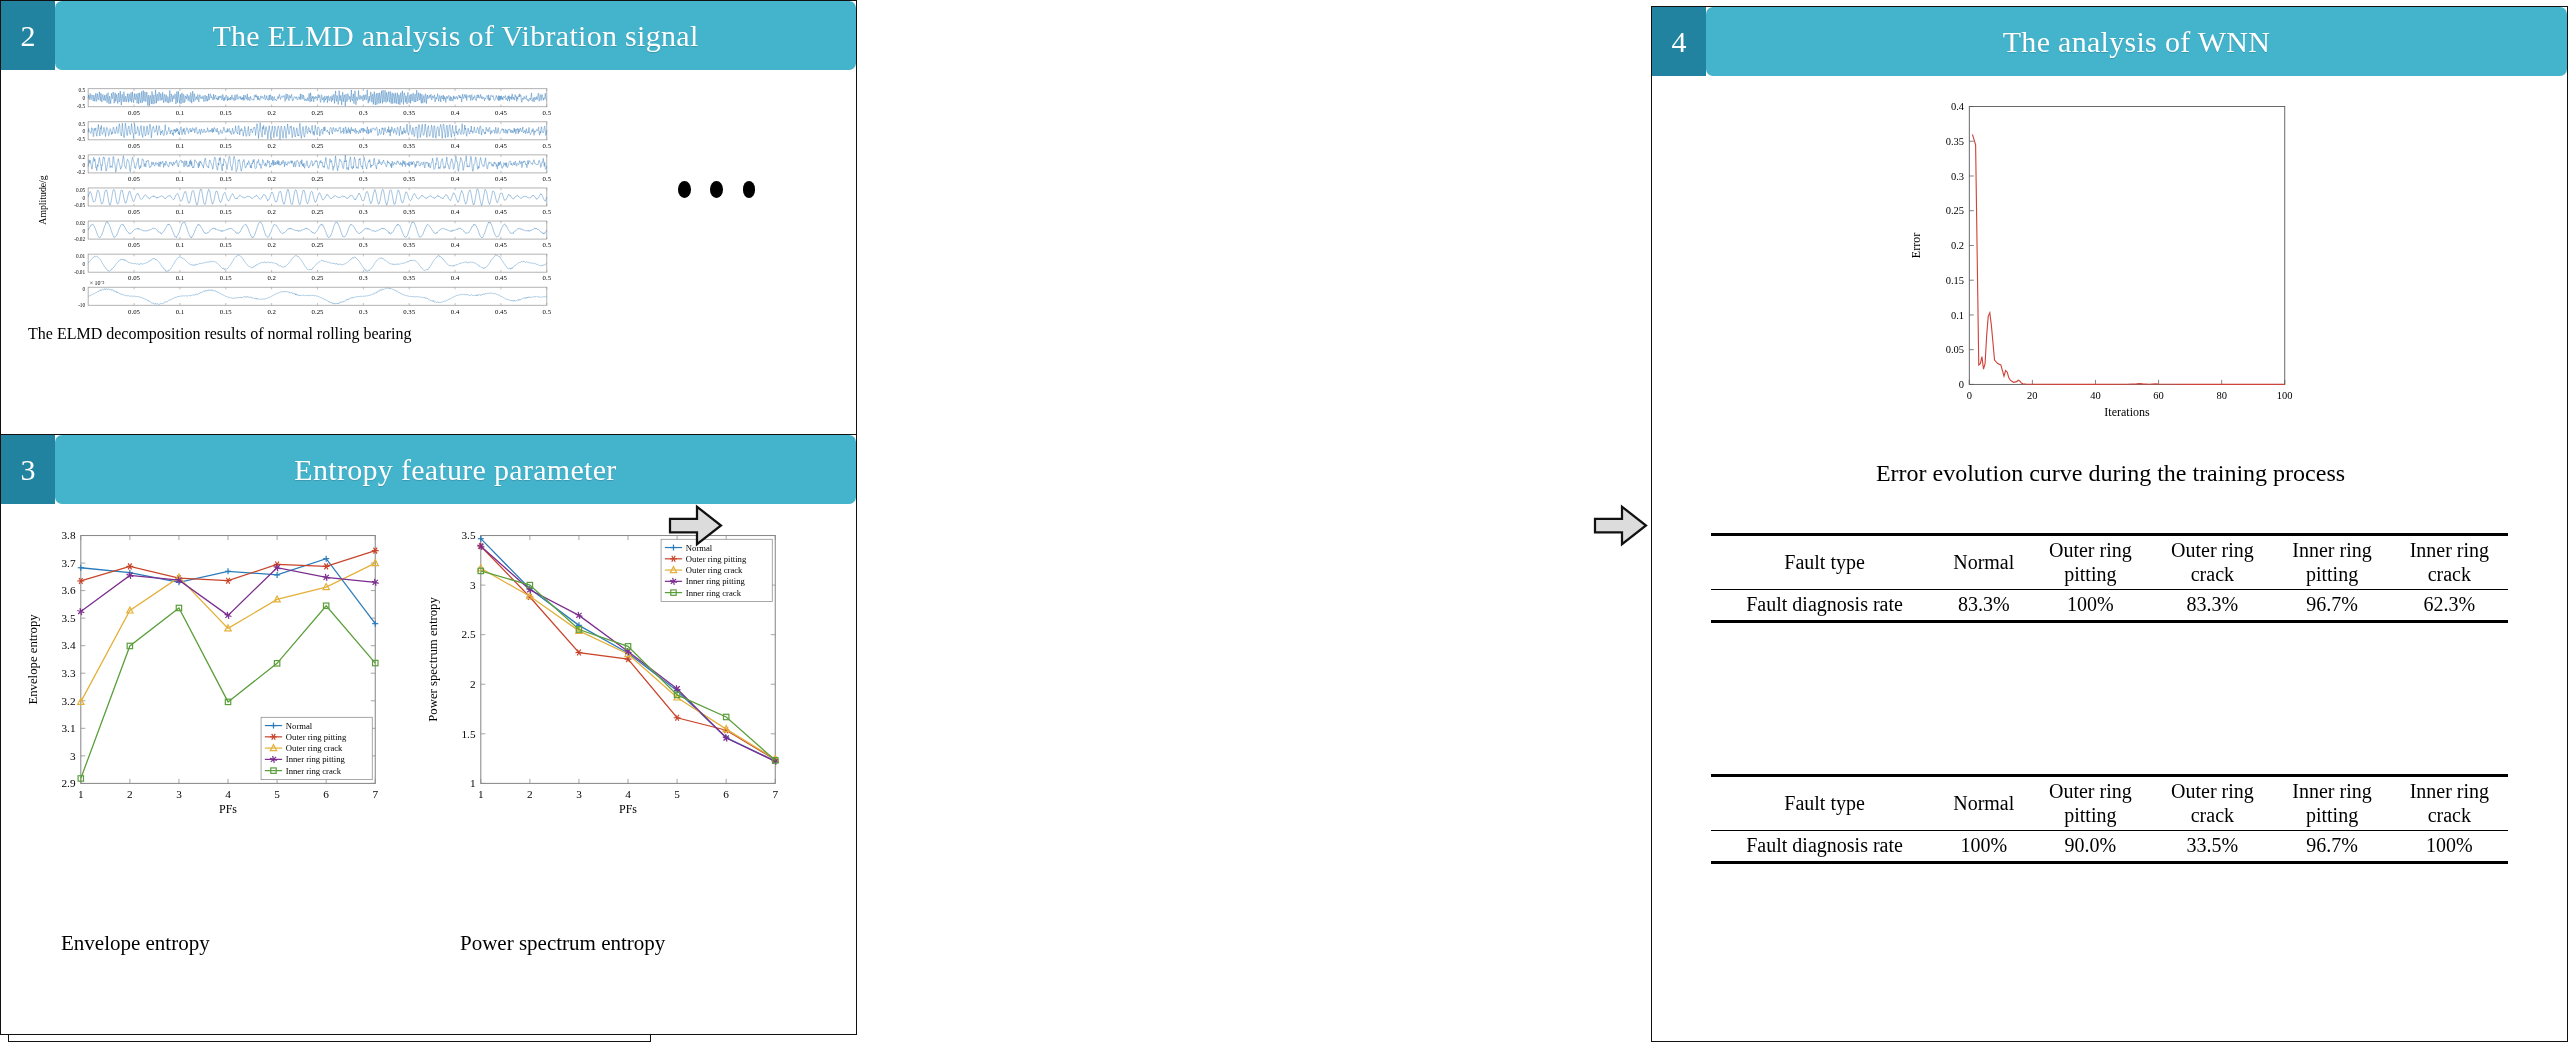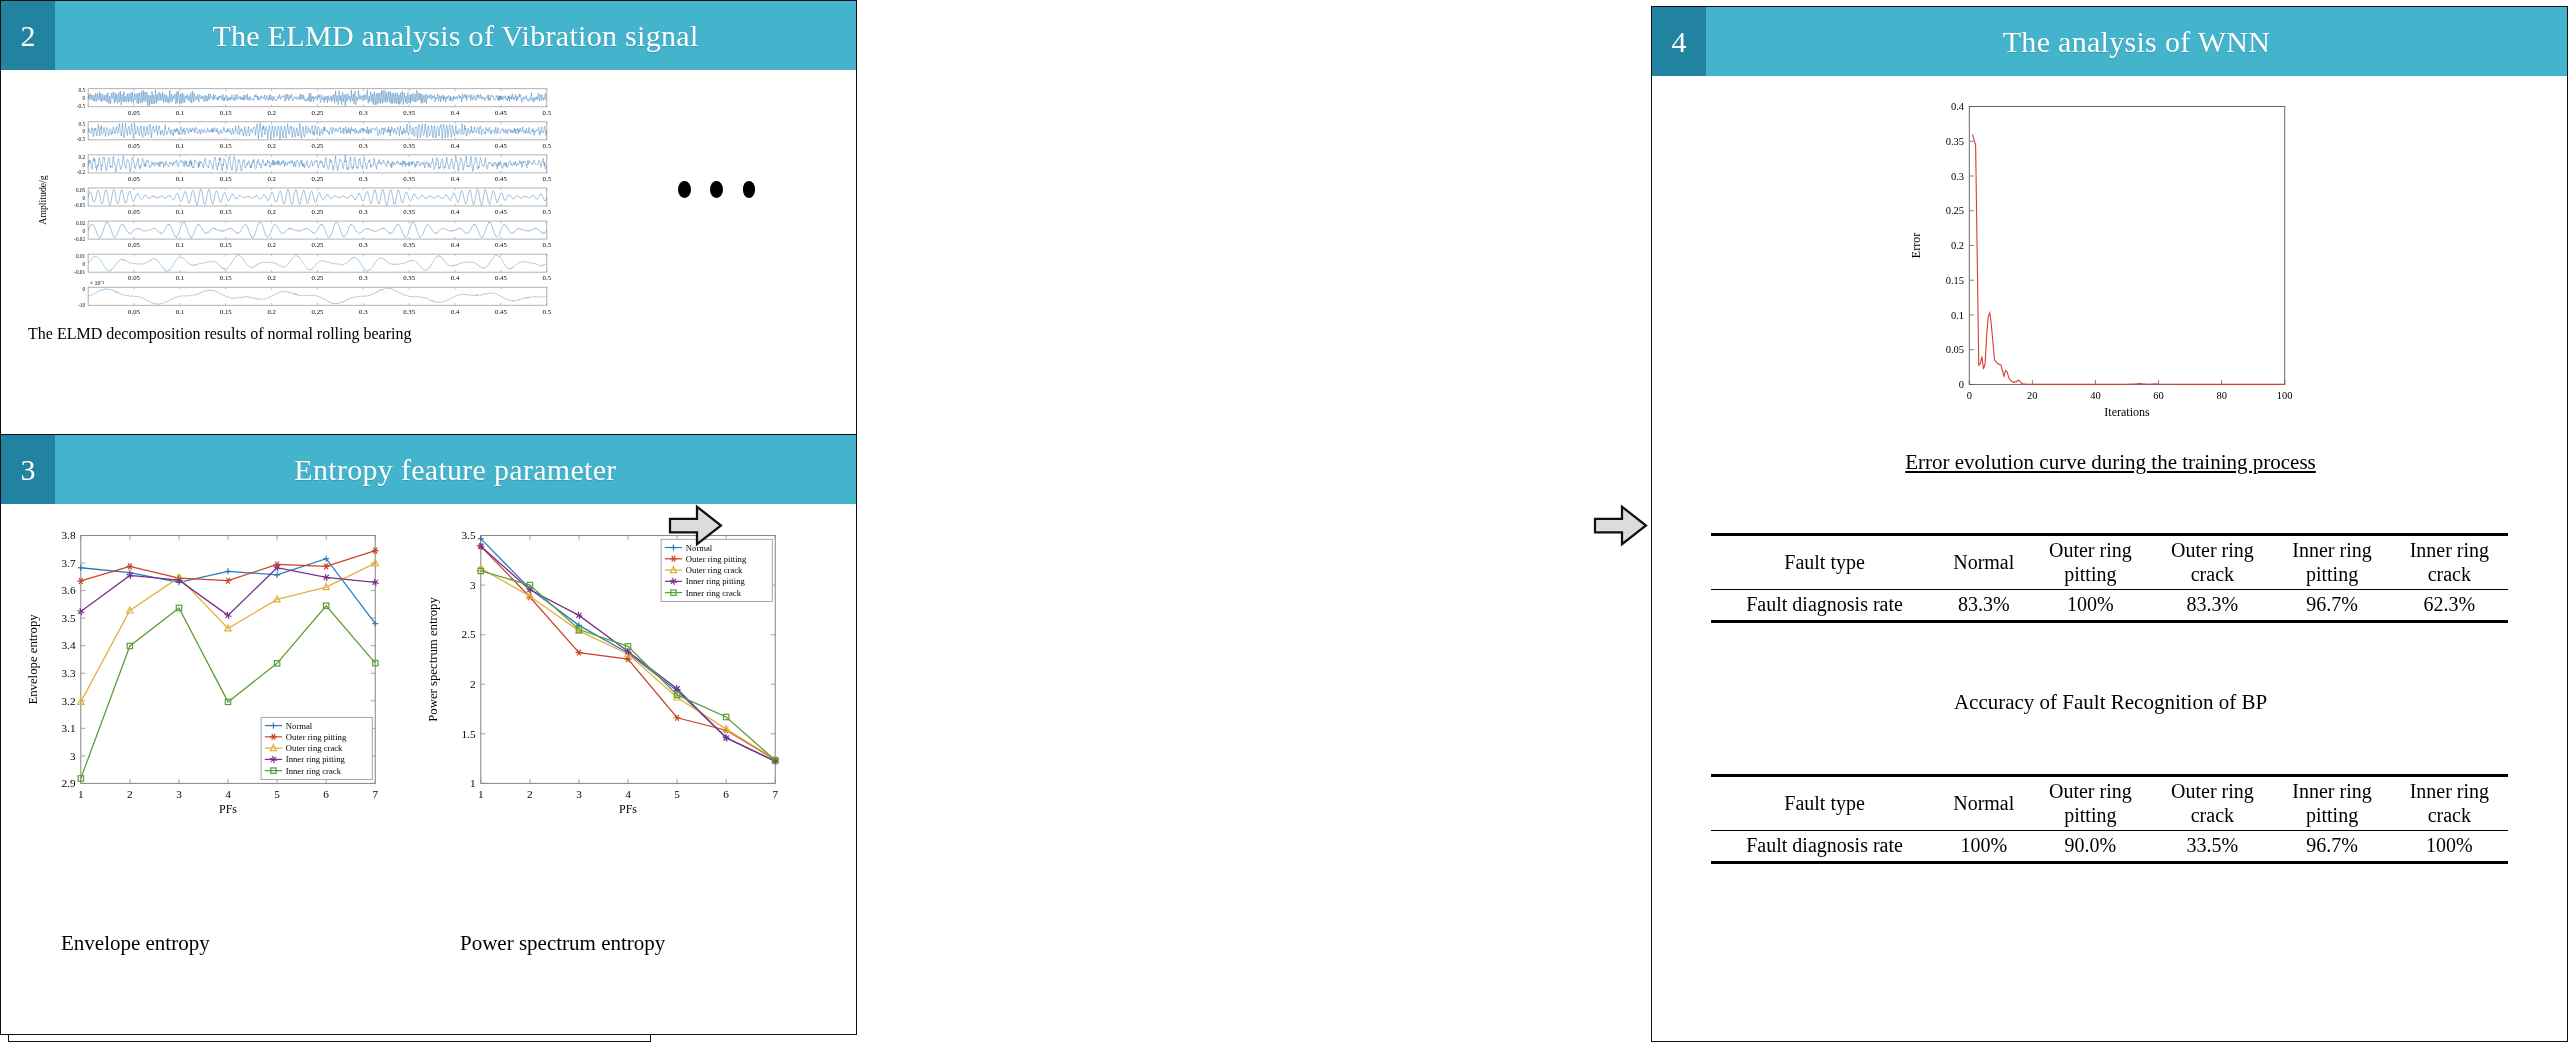--- a/index.html
+++ b/index.html
@@ -12,21 +12,21 @@
   #panel23{left:728px;top:6px;width:857px;height:1036px;border:none;}
   #panel2{position:absolute;left:0;top:0;width:857px;height:436px;border:1.5px solid #111;box-sizing:border-box;background:#fff;}
   #panel3{position:absolute;left:0;top:434px;width:857px;height:601px;border:1.5px solid #111;box-sizing:border-box;background:#fff;}
   #panel4{left:1651px;top:6px;width:917px;height:1036px;}
 
   
   .phead{display:flex;height:72px;width:100%;}
   .pnum{width:54px;background:#2183a0;color:#fff;display:flex;align-items:center;justify-content:center;
         font-size:30px;font-family:"Liberation Serif",serif;}
   .ptitle{flex:1;background:#44b3cc;color:#fff;display:flex;align-items:center;justify-content:center;
-          font-size:30px;letter-spacing:0.3px;text-shadow:0 0.8px 0.8px rgba(0,0,0,.15);}
+          font-size:30px;letter-spacing:0.3px;text-shadow:0 0.8px 0.8px rgba(0,0,0,.15);border-radius:7px;}
   #panel2 .phead,#panel3 .phead{height:69px;}
   #panel4 .phead{height:69px;}
   svg{display:block;}
 
   
   #rig{position:absolute;left:53px;top:89px;width:586px;height:263px;}
   .rigimg{position:absolute;inset:0;}
   .riglabel{position:absolute;color:#e11a10;font-weight:bold;font-size:16px;text-align:center;line-height:1.05;
             font-family:"Liberation Serif",serif;}
   .bearstrip{position:absolute;left:10.5px;top:340px;width:622px;height:93px;display:flex;}
@@ -46,21 +46,21 @@
   
   .echart{position:absolute;top:87px;}
   #echart1{left:21px;}
   #echart2{left:421px;}
   .echartcap{position:absolute;top:496px;font-size:21px;}
   #ecap1{left:60px;}
   #ecap2{left:459px;}
 
   
   #errchart{position:absolute;left:248px;top:83px;}
-  #errcap{position:absolute;left:0;top:443px;width:917px;text-align:center;font-size:21px;text-decoration:underline;}
+  #errcap{position:absolute;left:0;top:453px;width:917px;text-align:center;font-size:24px;}
 
   table.res{position:absolute;border-collapse:collapse;width:797px;left:59px;font-size:20px;}
   table.res td{text-align:center;padding:3px 1.5px;line-height:1.18;}
   table.res .lbl{text-align:center;}
   .toprule{border-top:3.8px solid #000;margin-top:48px;}
   .midrule{border-top:1.5px solid #000;}
   .botrule{border-bottom:3.8px solid #000;}
   #tbl1{top:526px;}
   #tbl2{top:767px;}
   .tcap{position:absolute;width:917px;left:0;text-align:center;font-size:21px;}
@@ -1373,21 +1373,20 @@
       <tr class="midrule botrule">
         <td>Fault diagnosis rate</td>
         <td>83.3%</td>
         <td>100%</td>
         <td>83.3%</td>
         <td>96.7%</td>
         <td>62.3%</td>
       </tr>
     </tbody>
       </table>
-    <div class="tcap" id="tcap1">Accuracy of Fault Recognition of BP</div>
 
     <table class="res" id="tbl2">
       <tbody>
           <tr class="toprule">
         <td class="lbl">
           <span>Fault type</span><br><span></span></td>
         <td>
           <span>Normal</span><br><span></span></td>
         <td>
           <span>Outer ring</span><br><span>pitting</span></td>

